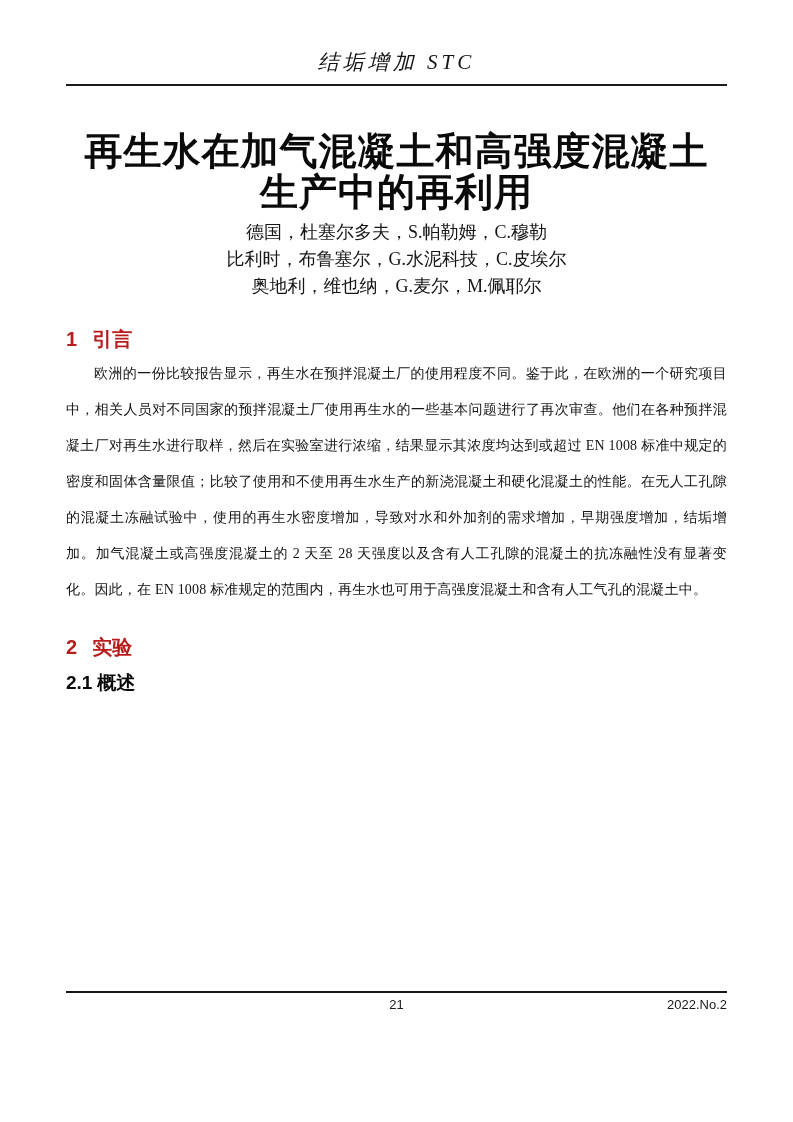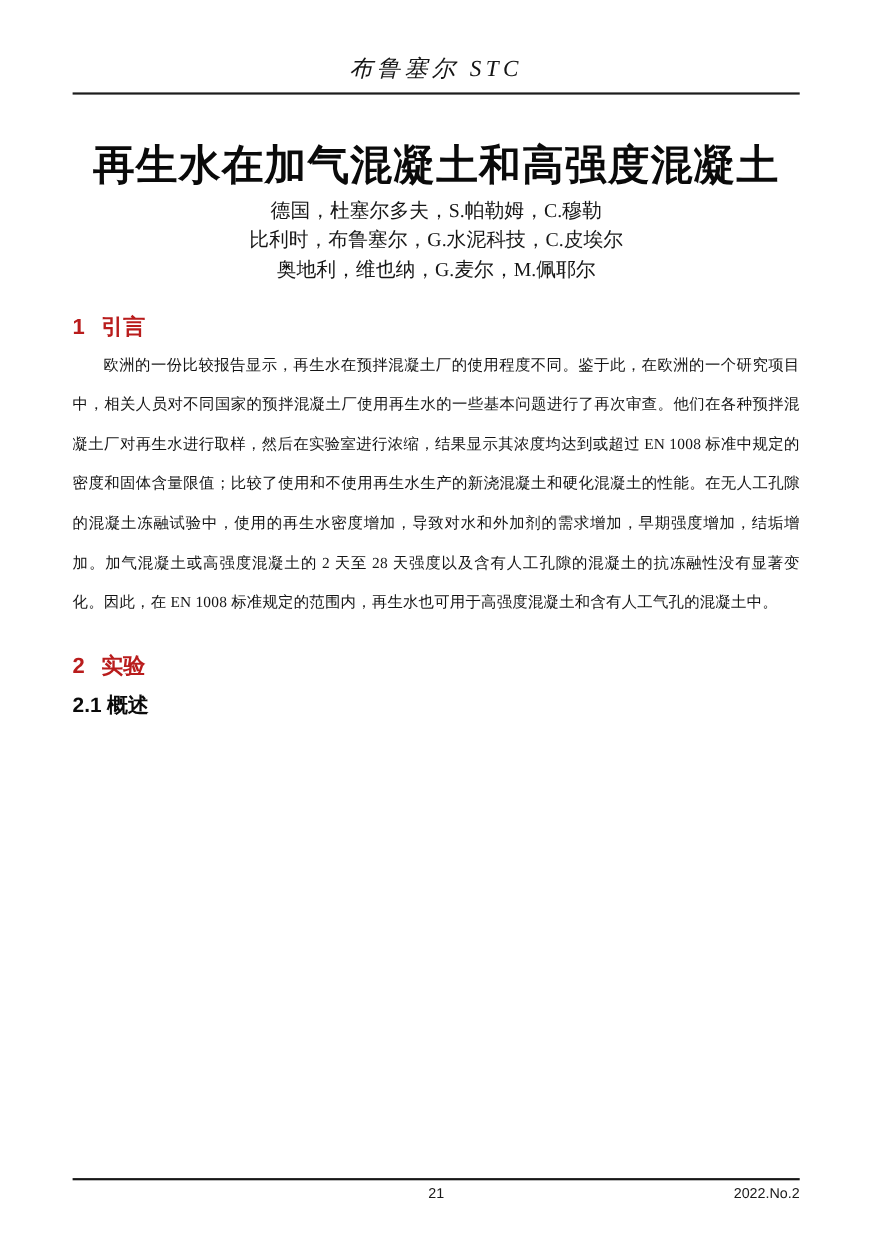--- a/index.html
+++ b/index.html
@@ -89,21 +89,21 @@
     text-indent: 2em;
     color: #141414;
     letter-spacing: 0.2px;
   }
 
   
   .page-footer {
     position: absolute;
     left: 66px;
     right: 66px;
-    top: 1071px;
+    top: 991px;
   }
   .foot-rule {
     height: 2px;
     background: #161616;
   }
   .foot-row {
     position: relative;
     margin-top: 3px;
     font-family: "Liberation Sans", "DejaVu Sans", sans-serif;
     font-size: 13px;
@@ -119,26 +119,27 @@
     right: 0;
     top: 0;
   }
 </style>
 </head>
 <body>
 
 <div class="page">
 
   <div class="running-head">
-    <span class="journal-title">布鲁塞尔 STC</span>
+    <span class="journal-title">结垢增加 STC</span>
     <div class="head-rule"></div>
   </div>
 
   <h1 class="article-title">
     <span>再生水在加气混凝土和高强度混凝土</span><br>
+    <span>生产中的再利用</span>
   </h1>
 
   <div class="authors">
     <div>德国，杜塞尔多夫，S.帕勒姆，C.穆勒</div>
     <div>比利时，布鲁塞尔，G.水泥科技，C.皮埃尔</div>
     <div>奥地利，维也纳，G.麦尔，M.佩耶尔</div>
   </div>
 
   <h2 class="sec-heading">
     <span class="sec-num">1</span><span>引言</span>

